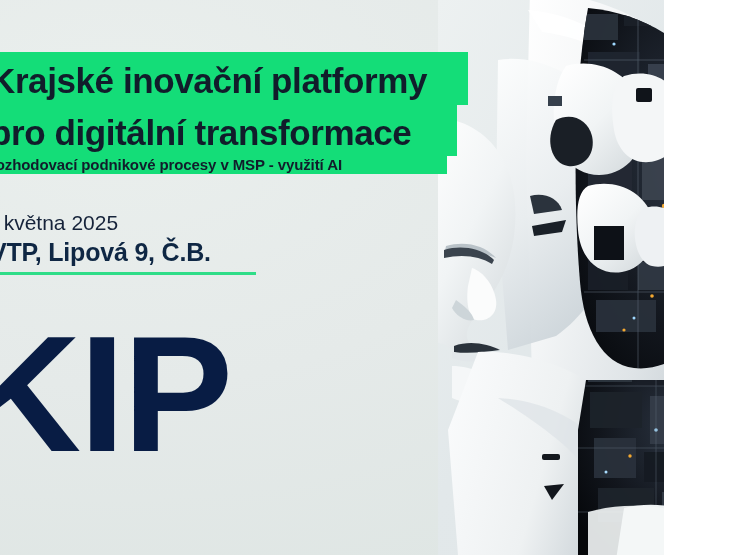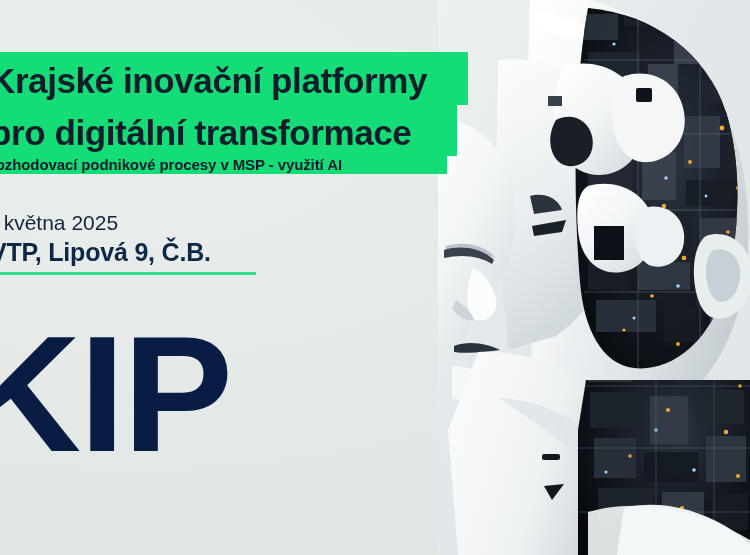--- a/index.html
+++ b/index.html
@@ -2,21 +2,21 @@
 <html><head>
 <meta charset="utf-8">
 <title>KIP Banner</title>
 <style>
   * { margin:0; padding:0; box-sizing:border-box; }
   html,body { background:#ffffff; }
   body { font-family:"Liberation Sans", sans-serif; }
 
   .banner {
     position:relative;
-    width:750px;
+    width:664px;
     height:555px;
     overflow:hidden;
     background:#bef264;
     padding-left:20px;
   }
 
   
   .bg-wash {
     position:absolute; inset:0;
     background:

